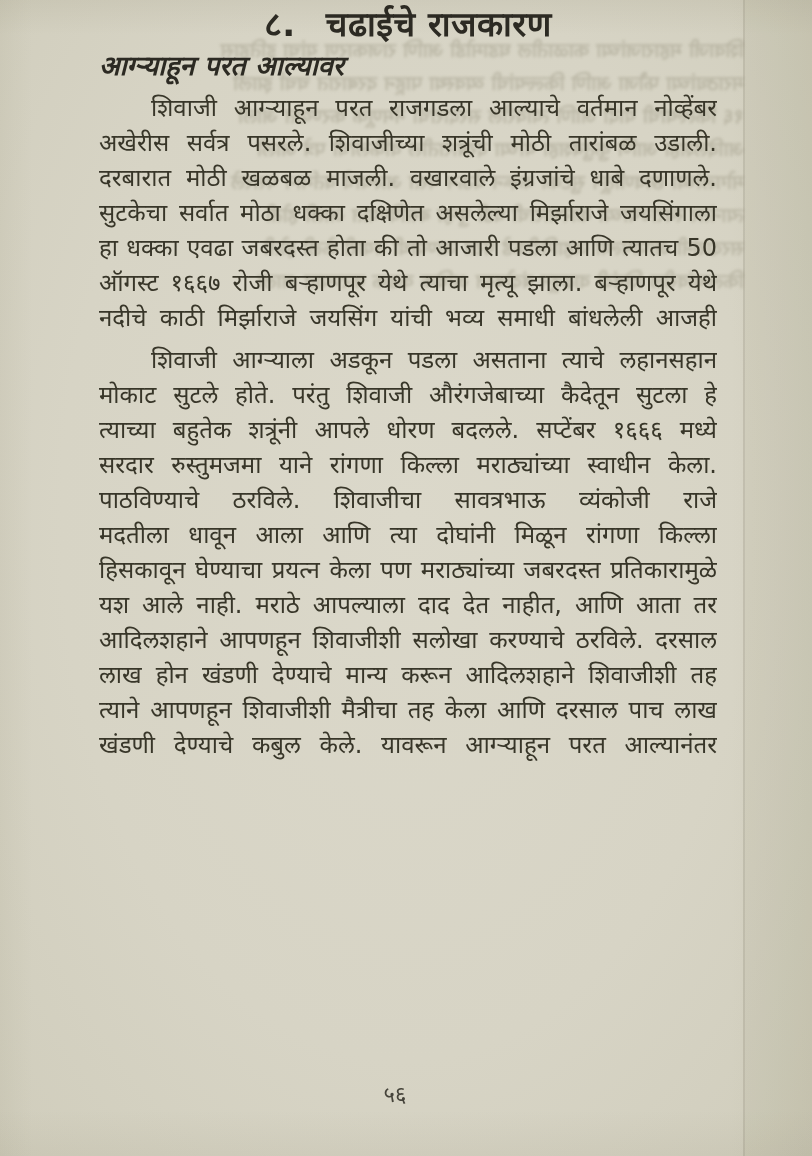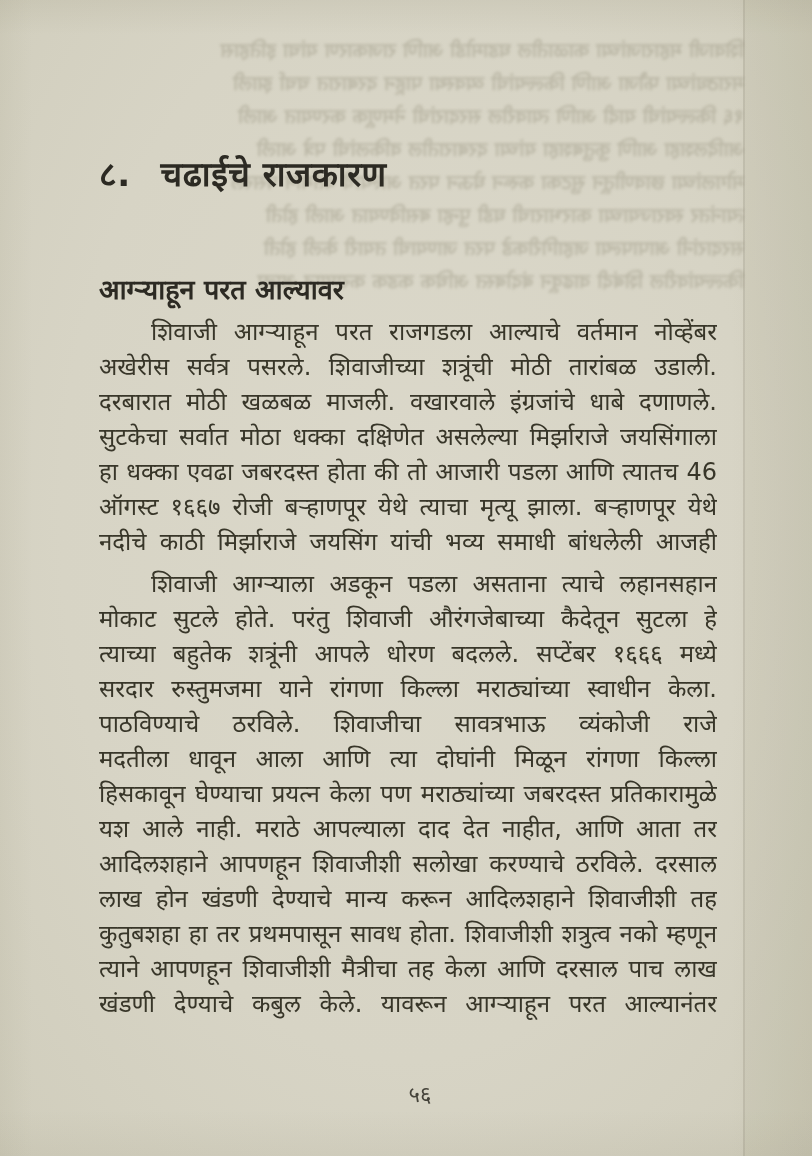--- a/index.html
+++ b/index.html
@@ -39,52 +39,51 @@
     opacity:0.55;
     font-weight:bold;
     font-size:20px;
     white-space:nowrap;
     overflow:hidden;
   }
   .content{
     position:absolute; left:99px; top:0; width:618px;
   }
   .chapter-title{
-    margin-top:150px;
-    text-align:left;
+    text-align:center;
     font-size:34px;
     font-weight:bold;
     color:#2c2a23;
     letter-spacing:0.5px;
     white-space:nowrap;
   }
   .chapter-title .num{margin-right:30px;}
   .section-heading{
-    margin-top:74px;
     font-size:27px;
     font-weight:bold;
     color:#2c2a23;
     white-space:nowrap;
+    font-style:italic;
   }
   .body-text{margin-top:8px;}
   .para{margin:0;}
   .para + .para{margin-top:7px;}
   .line{
     font-size:24px;
     line-height:35px;
     height:35px;
     overflow:hidden;
     text-align:justify;
     text-align-last:justify;
     color:#383629;
   }
   .line.first{padding-left:52px;}
   .page-number{
     position:absolute;
-    top:1078px; left:111px; width:618px;
+    top:1078px; left:86px; width:618px;
     text-align:center;
     font-size:22px;
     color:#45433a;
   }
 </style>
 </head>
 <body>
 
 <div class="page">
 
@@ -109,36 +108,35 @@
     </div>
 
     <div class="section-heading">आग्ऱ्याहून परत आल्यावर</div>
 
     <div class="body-text">
         <div class="para">
           <div class="line first">शिवाजी आग्ऱ्याहून परत राजगडला आल्याचे वर्तमान नोव्हेंबर १६६६च्या</div>
           <div class="line">अखेरीस सर्वत्र पसरले. शिवाजीच्या शत्रूंची मोठी तारांबळ उडाली. विजापूर</div>
           <div class="line">दरबारात मोठी खळबळ माजली. वखारवाले इंग्रजांचे धाबे दणाणले. शिवाजीच्या</div>
           <div class="line">सुटकेचा सर्वात मोठा धक्का दक्षिणेत असलेल्या मिर्झाराजे जयसिंगाला बसला.</div>
-          <div class="line">हा धक्का एवढा जबरदस्त होता की तो आजारी पडला आणि त्यातच 46</div>
+          <div class="line">हा धक्का एवढा जबरदस्त होता की तो आजारी पडला आणि त्यातच 50</div>
           <div class="line">ऑगस्ट १६६७ रोजी बऱ्हाणपूर येथे त्याचा मृत्यू झाला. बऱ्हाणपूर येथे तापी</div>
           <div class="line">नदीचे काठी मिर्झाराजे जयसिंग यांची भव्य समाधी बांधलेली आजही दिसते.</div>
         </div>
         <div class="para">
           <div class="line first">शिवाजी आग्ऱ्याला अडकून पडला असताना त्याचे लहानसहान शत्रूही</div>
           <div class="line">मोकाट सुटले होते. परंतु शिवाजी औरंगजेबाच्या कैदेतून सुटला हे समजल्यावर</div>
           <div class="line">त्याच्या बहुतेक शत्रूंनी आपले धोरण बदलले. सप्टेंबर १६६६ मध्ये विजापूरचा</div>
           <div class="line">सरदार रुस्तुमजमा याने रांगणा किल्ला मराठ्यांच्या स्वाधीन केला. आदिलशहाला</div>
           <div class="line">पाठविण्याचे ठरविले. शिवाजीचा सावत्रभाऊ व्यंकोजी राजे बहलोलखानच्या</div>
           <div class="line">मदतीला धावून आला आणि त्या दोघांनी मिळून रांगणा किल्ला मराठ्यांकडून</div>
           <div class="line">हिसकावून घेण्याचा प्रयत्न केला पण मराठ्यांच्या जबरदस्त प्रतिकारामुळे त्यांना</div>
           <div class="line">यश आले नाही. मराठे आपल्याला दाद देत नाहीत, आणि आता तर प्रत्यक्ष</div>
           <div class="line">आदिलशहाने आपणहून शिवाजीशी सलोखा करण्याचे ठरविले. दरसाल दोन</div>
           <div class="line">लाख होन खंडणी देण्याचे मान्य करून आदिलशहाने शिवाजीशी तह केला.</div>
-          <div class="line">कुतुबशहा हा तर प्रथमपासून सावध होता. शिवाजीशी शत्रुत्व नको म्हणून</div>
           <div class="line">त्याने आपणहून शिवाजीशी मैत्रीचा तह केला आणि दरसाल पाच लाख होन</div>
           <div class="line">खंडणी देण्याचे कबुल केले. यावरून आग्ऱ्याहून परत आल्यानंतर शिवाजीचा</div>
         </div>
       </div>
 
   </div>
 
   <div class="page-number">५६</div>
 
 </div>

